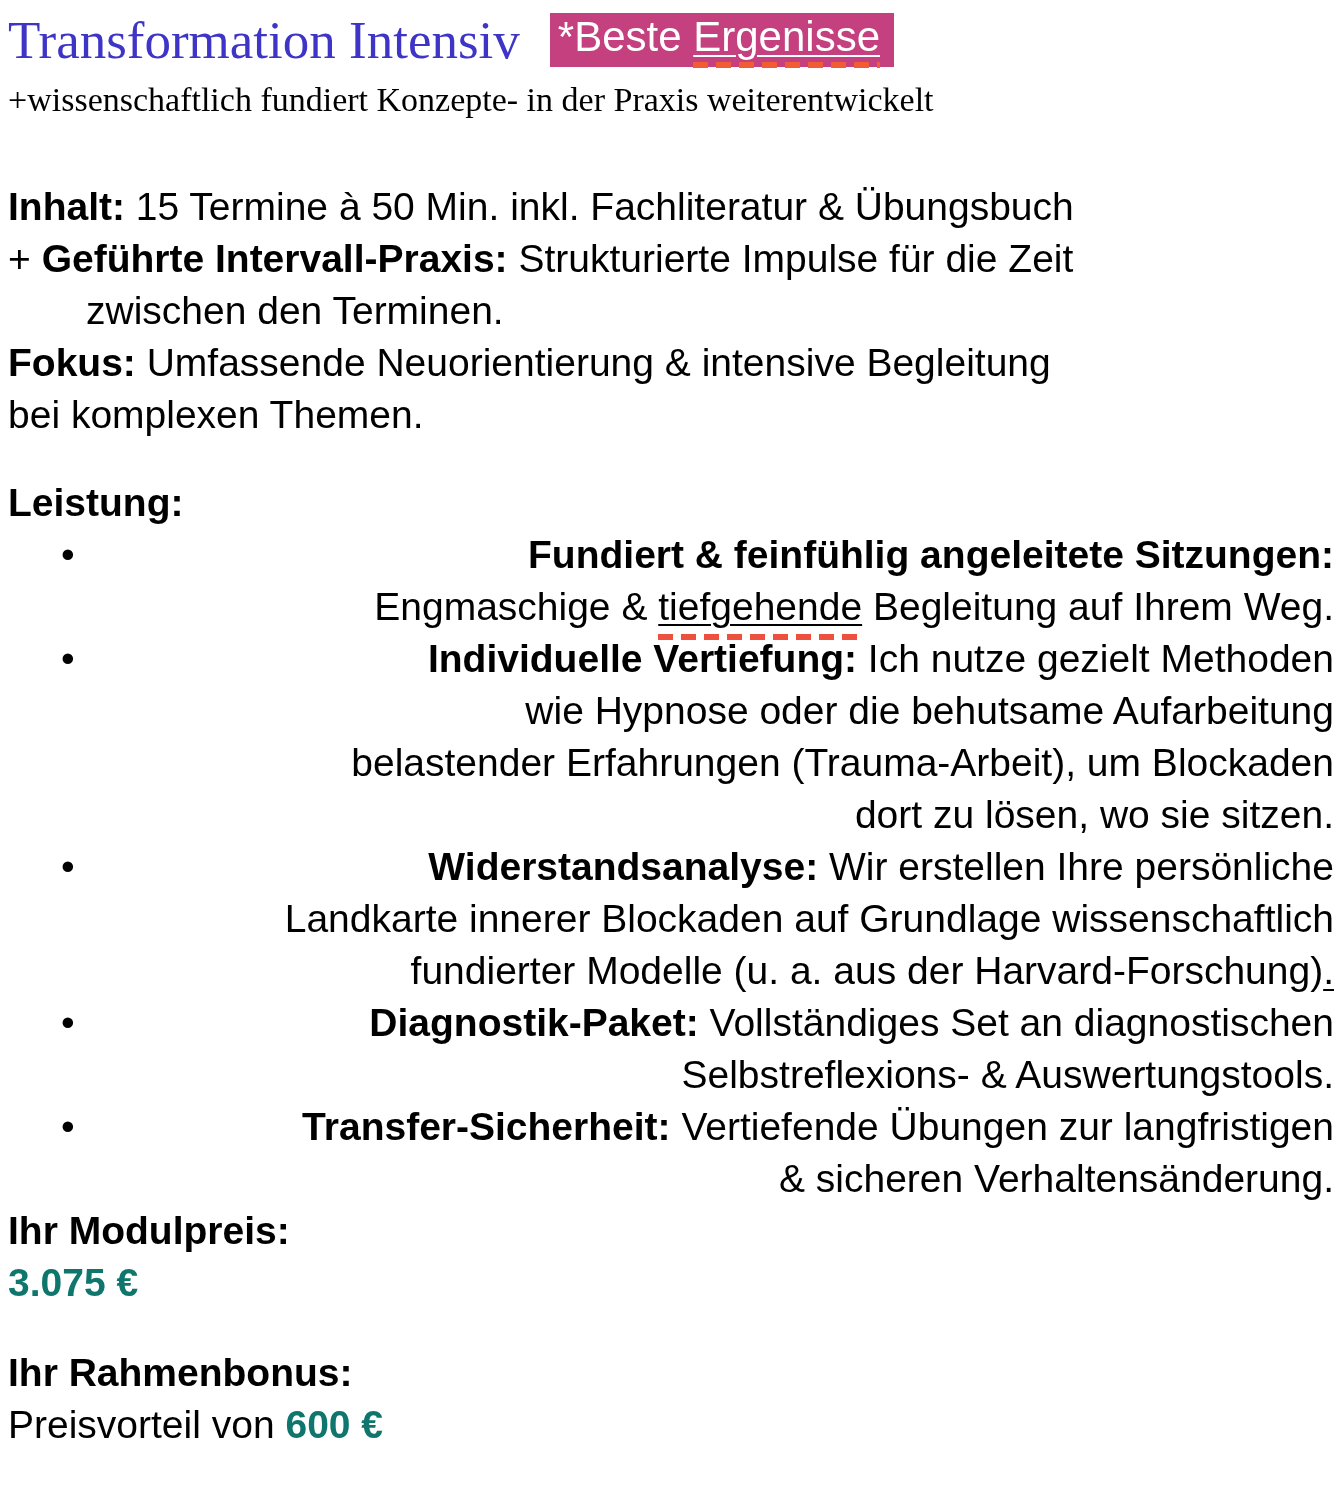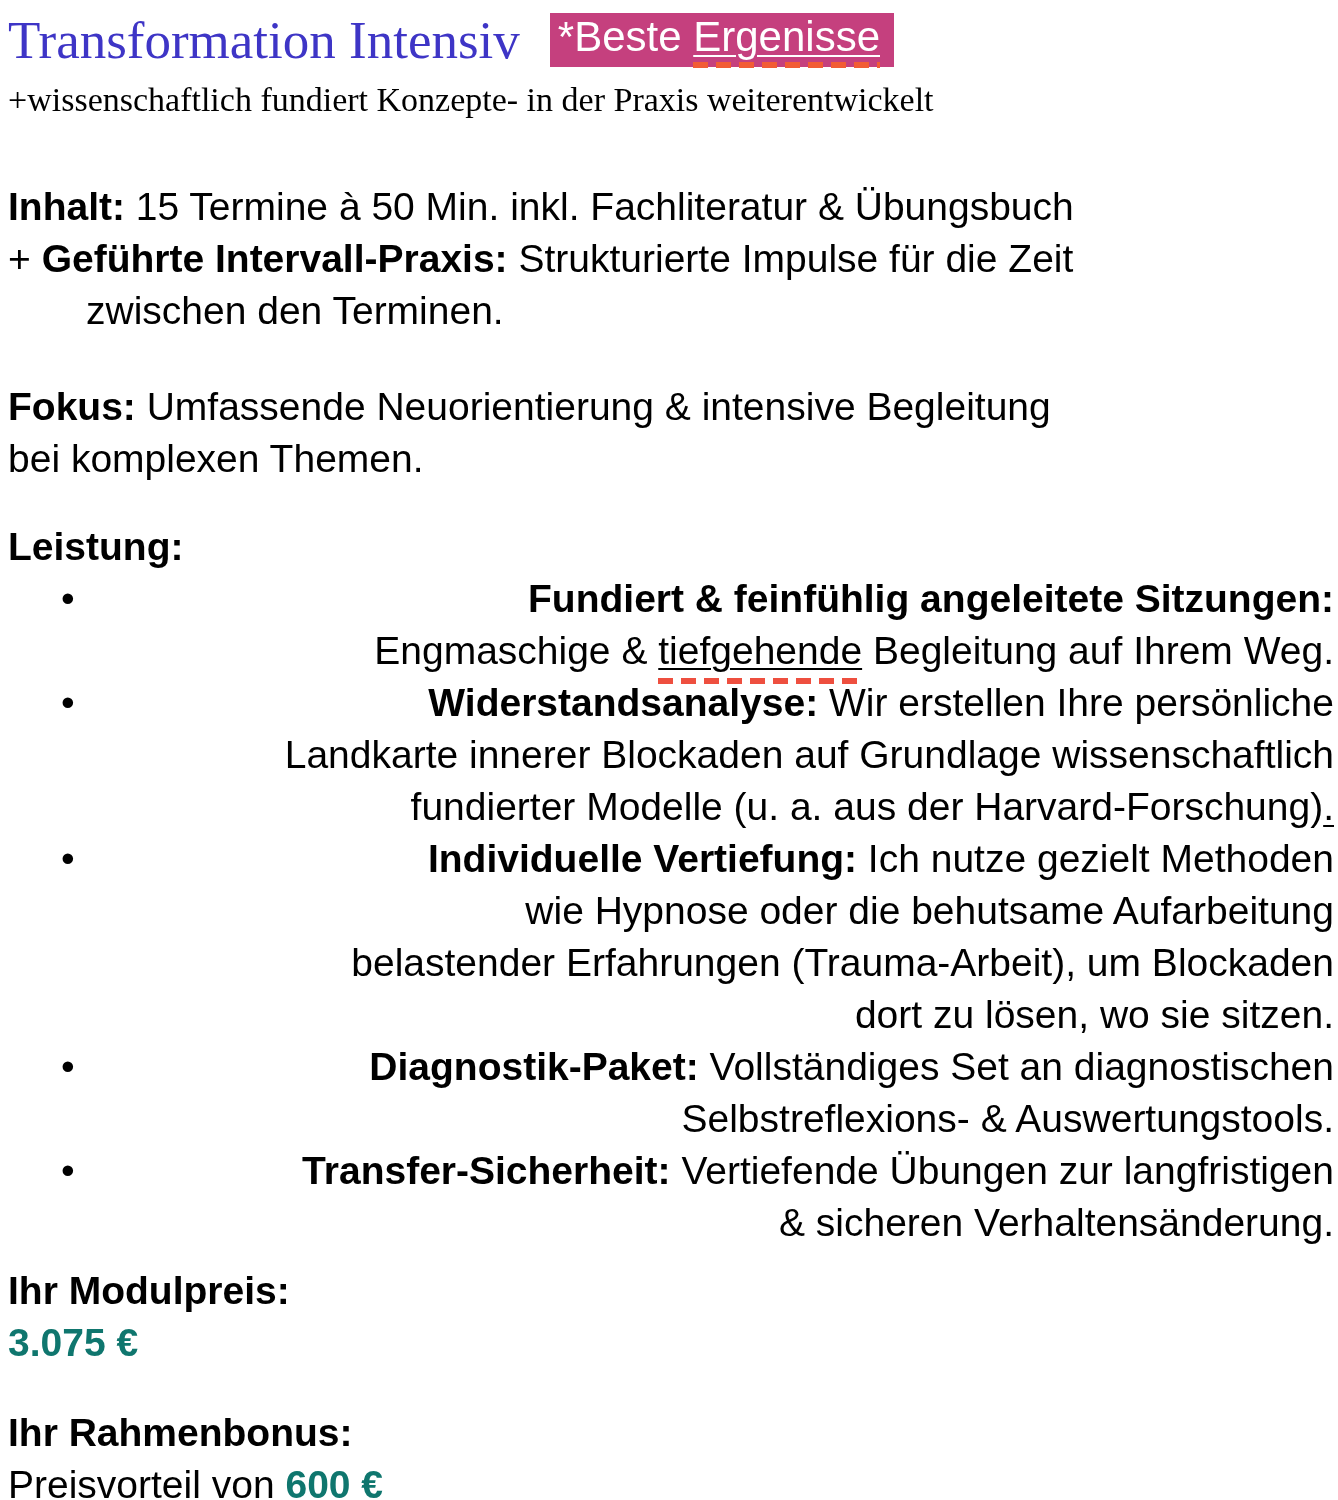--- a/index.html
+++ b/index.html
@@ -32,21 +32,21 @@
     font-size: 34px; line-height: 1.5;
     color: #000000; margin: 2px 0 0 0;
     white-space: nowrap;
   }
 
   
   .bodytext { font-size: 39px; line-height: 52px; }
   .b { font-weight: bold; }
   p { margin: 0; }
   .p-inhalt { margin-top: 56px; }
-  .p-fokus { margin-top: 44px; }
+  .p-fokus { }
   .h-leistung { margin-top: 36px; font-weight: bold; font-size: 39px; line-height: 52px; }
   .indent { padding-left: 78px; }
 
   
   ul.bullets { list-style: none; margin: 0; padding: 0; }
   ul.bullets li { position: relative; padding-left: 143px; text-align: right; }
   ul.bullets li::before {
     content: "\2022";
     position: absolute; left: 53px; top: 0;
     font-size: 39px; line-height: 52px;
@@ -60,21 +60,21 @@
     padding-bottom: 12px;
     background-repeat: no-repeat;
     background-position: left bottom;
     background-size: 100% 6px;
   }
   .spell-red  { background-image: repeating-linear-gradient(90deg, #ee4f3f 0 15px, transparent 15px 23px); }
   .spell-orange { background-image: repeating-linear-gradient(90deg, #f25c35 0 15px, transparent 15px 23px); padding-bottom: 8px; }
   .u { text-decoration: underline; text-decoration-thickness: 2px; text-underline-offset: 5px; }
 
   
-  .p-modulpreis { margin-top: 16px; }
+  .p-modulpreis { margin-top: 0; }
   .p-rahmenbonus { margin-top: 38px; }
   .price { color: #0f766e; font-weight: bold; text-align: right; }
 </style>
 </head>
 <body>
 
 <div class="page">
 
   <div class="header-row">
     <span class="title">Transformation Intensiv</span>
@@ -96,29 +96,29 @@
     </p>
 
     <p class="h-leistung">Leistung:</p>
 
     <ul class="bullets">
       <li>
         <span class="b">Fundiert &amp; feinfühlig angeleitete Sitzungen:</span><br>
         <span>Engmaschige &amp; </span><span class="spell spell-red">tiefgehende</span><span> Begleitung auf Ihrem Weg.</span>
       </li>
       <li>
-        <span class="b">Widerstandsanalyse:</span><span> Wir erstellen Ihre persönliche</span><br>
-        <span>Landkarte innerer Blockaden auf Grundlage wissenschaftlich</span><br>
-        <span>fundierter Modelle (u. a. aus der Harvard-Forschung)</span><span class="u">.</span>
-      </li>
-      <li>
         <span class="b">Individuelle Vertiefung:</span><span> Ich nutze gezielt Methoden</span><br>
         <span>wie Hypnose oder die behutsame Aufarbeitung</span><br>
         <span>belastender Erfahrungen (Trauma-Arbeit), um Blockaden</span><br>
         <span>dort zu lösen, wo sie sitzen.</span>
+      </li>
+      <li>
+        <span class="b">Widerstandsanalyse:</span><span> Wir erstellen Ihre persönliche</span><br>
+        <span>Landkarte innerer Blockaden auf Grundlage wissenschaftlich</span><br>
+        <span>fundierter Modelle (u. a. aus der Harvard-Forschung)</span><span class="u">.</span>
       </li>
       <li>
         <span class="b">Diagnostik-Paket:</span><span> Vollständiges Set an diagnostischen</span><br>
         <span>Selbstreflexions- &amp; Auswertungstools.</span>
       </li>
       <li>
         <span class="b">Transfer-Sicherheit:</span><span> Vertiefende Übungen zur langfristigen</span><br>
         <span>&amp; sicheren Verhaltensänderung.</span>
       </li>
     </ul>

